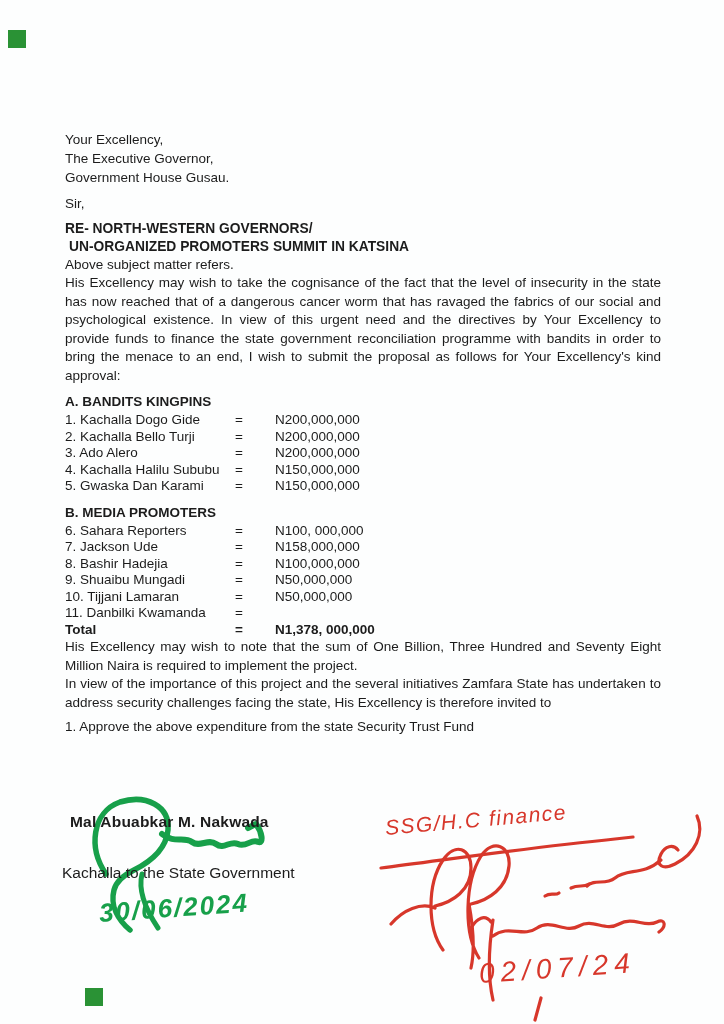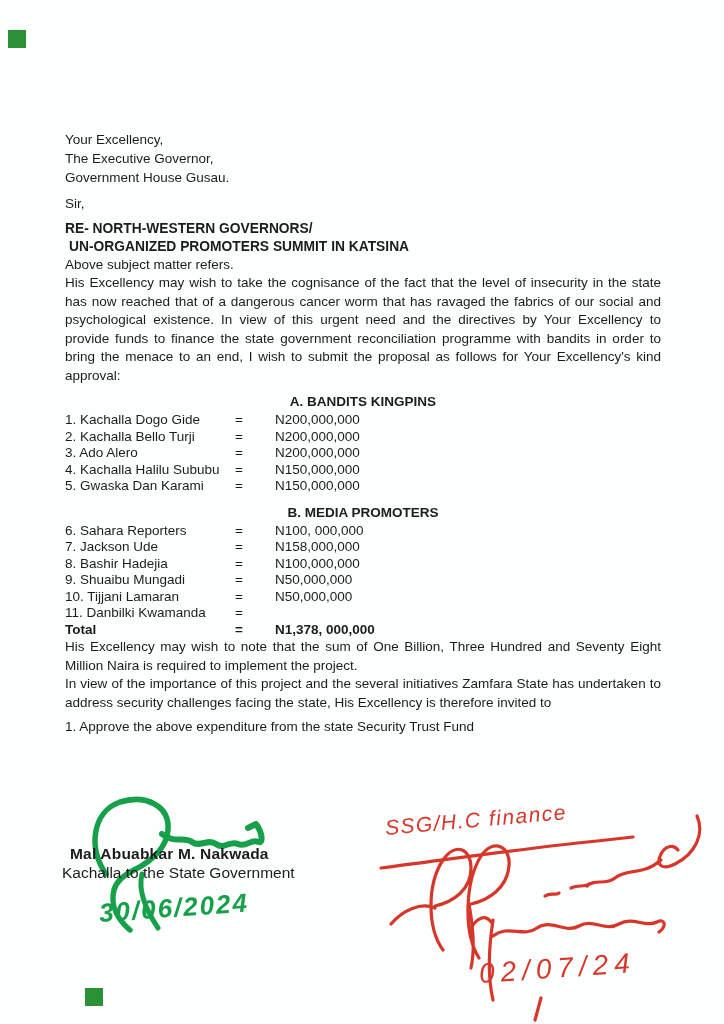--- a/index.html
+++ b/index.html
@@ -22,30 +22,30 @@
   .address div{line-height:19px;}
   .sir{margin-top:8px;}
   .subject{margin-top:6px;font-weight:700;font-size:13.8px;line-height:18px;}
   .subject .l2{padding-left:4px;}
   p.body{margin:0;text-align:justify;}
   .mt10{margin-top:10px;}
   .mt8{margin-top:8px;}
   .mt6{margin-top:6px;}
   .mt5{margin-top:5px;}
   .mt11{margin-top:11px;}
-  .sec-heading{margin-top:8px;font-weight:700;line-height:17px;text-align:center;}
+  .sec-heading{margin-top:8px;font-weight:700;line-height:17px;}
   .sec-heading.b{margin-top:9px;}
   .rows{margin-top:2px;}
   .row{display:grid;grid-template-columns:170px 40px auto;line-height:16.5px;}
   .row span{display:block;}
   .row.total{font-weight:700;}
   .directives p{margin:0;}
 
   
-  .sig-name{position:absolute;left:70px;top:845px;font-size:15.5px;font-weight:700;letter-spacing:.2px;}
+  .sig-name{position:absolute;left:70px;top:813px;font-size:15.5px;font-weight:700;letter-spacing:.2px;}
   .sig-title{position:absolute;left:62px;top:864px;font-size:15.5px;}
   .sig-date{
     position:absolute;left:98px;top:898px;
     font-size:26px;color:#17a04a;font-style:italic;font-weight:600;
     letter-spacing:2px;transform:rotate(-4deg);transform-origin:left top;
   }
   .green-sig{position:absolute;left:58px;top:778px;}
 
   
   .red-svg{position:absolute;left:375px;top:808px;}

